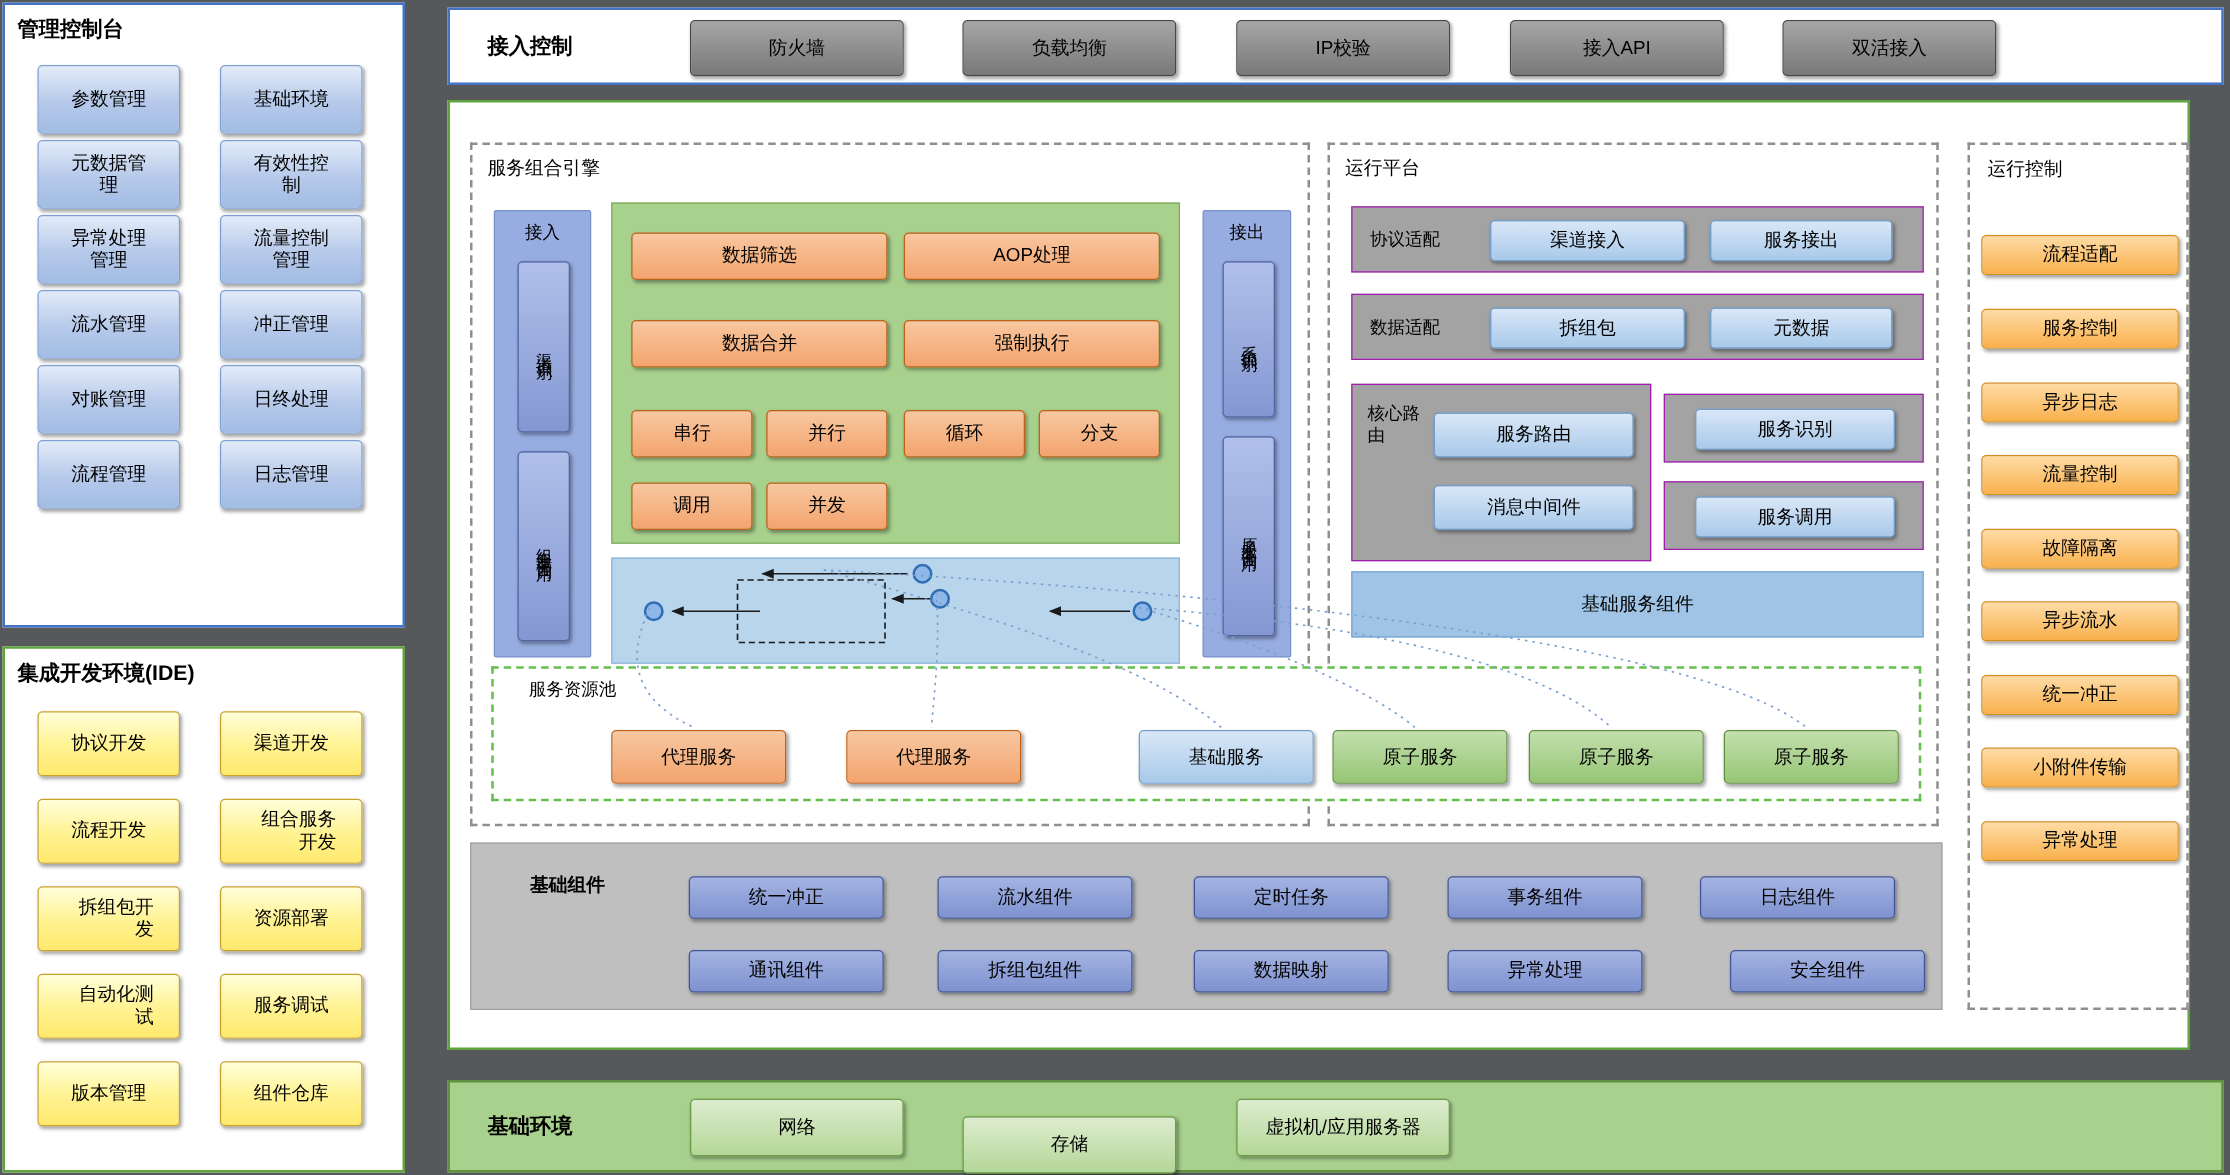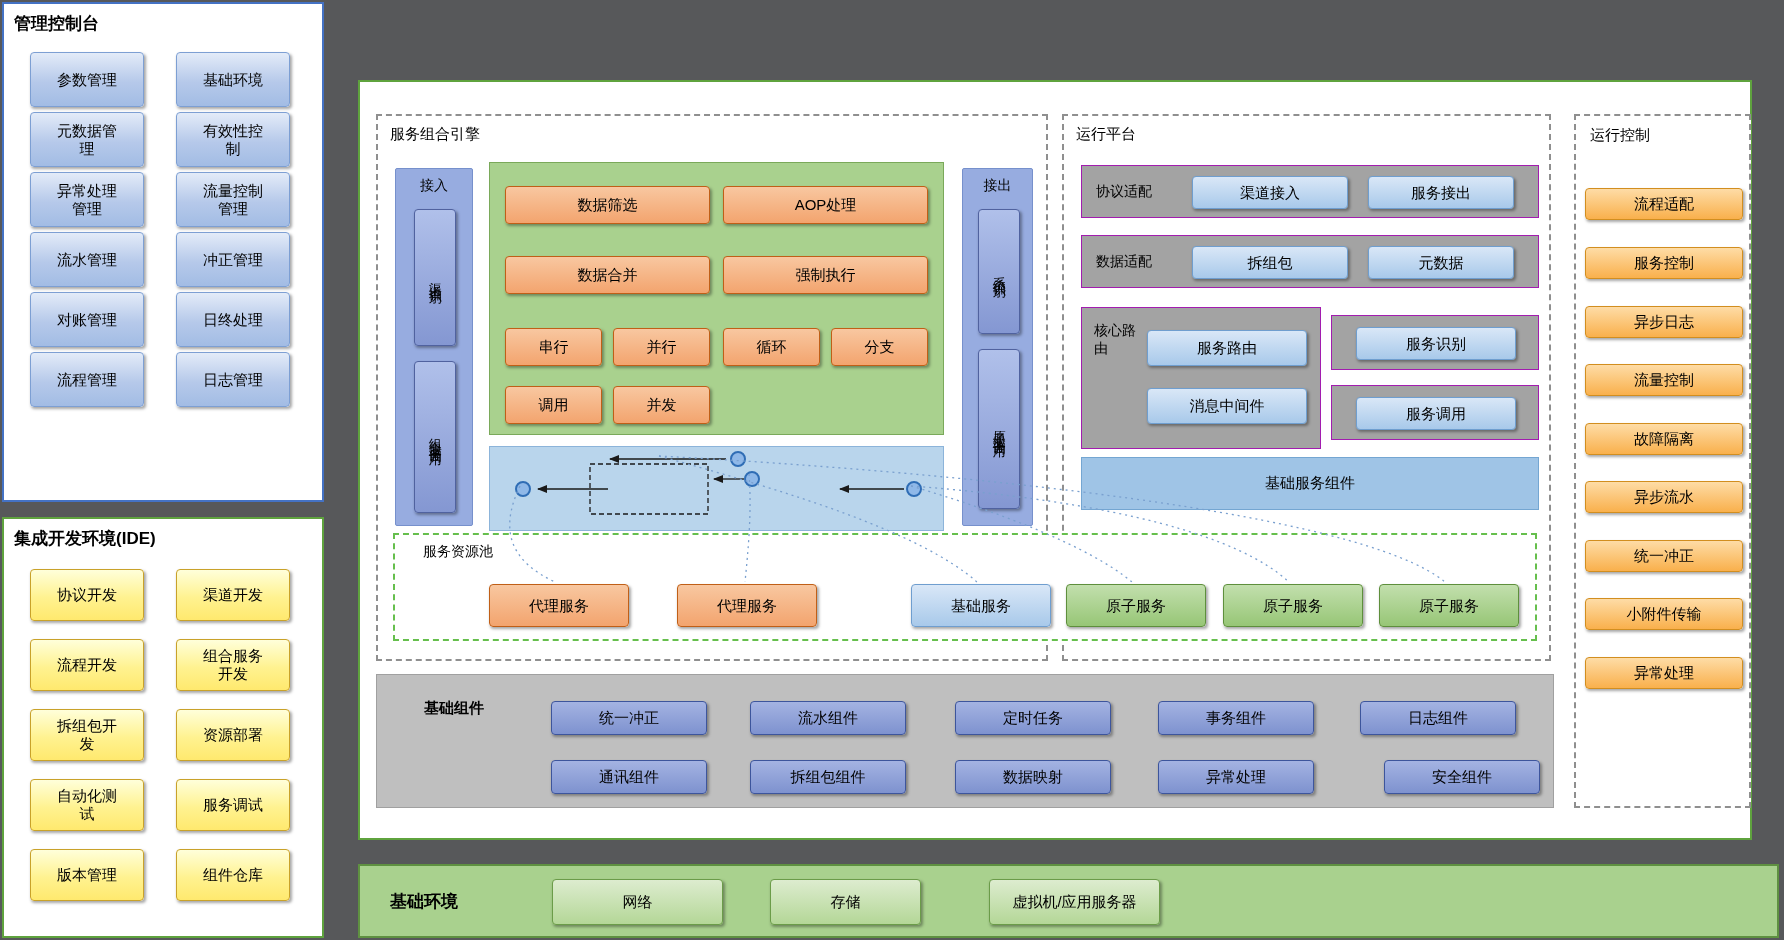--- a/index.html
+++ b/index.html
@@ -12,21 +12,21 @@
   .dashed-box { position:absolute; border:2px dashed #8f8f8f; background:#fff; z-index:1; }
   .green-dashed { position:absolute; border:2px dashed #66bf4d; background:#fff; z-index:2; }
   .panel-title { font-weight:bold; font-size:17px; }
   .box-label { position:absolute; font-size:15px; }
   .bar-label { position:absolute; font-size:14px; }
   .btn { display:flex; align-items:center; justify-content:center; text-align:center;
          font-size:15px; line-height:1.2; border-radius:4px; padding:2px 6px;
          box-shadow:1.5px 2px 3px rgba(0,0,0,.35); cursor:default; }
   .abs { position:absolute; }
   .btn.blue   { background:linear-gradient(180deg,#e3ebf8 0%,#b6c9ea 55%,#a2bce4 100%); border:1px solid #7d9fd3; padding:0 20px; }
-  .btn.yellow { background:linear-gradient(180deg,#ffffda 0%,#fff290 55%,#ffe96e 100%); border:1px solid #c9a22a; padding:0 20px; }
+  .btn.yellow { background:linear-gradient(180deg,#ffffda 0%,#fff290 55%,#ffe96e 100%); border:1px solid #c9a22a; padding:0 20px;text-align:right; }
   .btn.gray   { background:linear-gradient(180deg,#a6a6a6,#787878); border:1px solid #474747; }
   .btn.orange { background:linear-gradient(180deg,#f8c7a0,#f3a46e); border:1px solid #c05f17; }
   .btn.slate  { background:linear-gradient(180deg,#b0c0ea,#8497d2); border:1px solid #50629f; font-size:13px; }
   .btn.lblue  { background:linear-gradient(180deg,#d9e7f7,#a8c9ea); border:1px solid #6f9ecf; }
   .btn.violet { background:linear-gradient(180deg,#a4b3e2,#7e92cf); border:1px solid #3d559c; }
   .btn.amber  { background:linear-gradient(180deg,#fedca6,#f9b04c); border:1px solid #d28e1f; }
   .btn.pgreen { background:linear-gradient(180deg,#c2dfad,#97c676); border:1px solid #5e8f3c; }
   .btn.envgreen { background:linear-gradient(180deg,#ddeccf,#b4d797); border:1px solid #6b9c49; padding:0 20px; }
   .vbtn { writing-mode:vertical-rl; text-orientation:upright; letter-spacing:3px; }
   .bluecol { position:absolute; background:#97ace0; border:1px solid #7690cc; border-radius:2px; }
@@ -72,20 +72,28 @@
       <div class="btn yellow">组合服务开发</div>
       <div class="btn yellow">拆组包开发</div>
       <div class="btn yellow">资源部署</div>
       <div class="btn yellow">自动化测试</div>
       <div class="btn yellow">服务调试</div>
       <div class="btn yellow">版本管理</div>
       <div class="btn yellow">组件仓库</div>
     </div>
   </section>
 
+  <section class="panel blue-brd" style="left:358px;top:6px;width:1421px;height:62px">
+    <div class="panel-title" style="position:absolute;left:30px;top:50%;transform:translateY(-50%)">接入控制</div>
+    <div class="btn gray abs" style="left:192px;top:8px;width:171px;height:45px">防火墙</div>
+    <div class="btn gray abs" style="left:410px;top:8px;width:171px;height:45px">负载均衡</div>
+    <div class="btn gray abs" style="left:629px;top:8px;width:171px;height:45px">IP校验</div>
+    <div class="btn gray abs" style="left:848px;top:8px;width:171px;height:45px">接入API</div>
+    <div class="btn gray abs" style="left:1066px;top:8px;width:171px;height:45px">双活接入</div>
+  </section>
 
   <section class="panel green-brd" style="left:358px;top:80px;width:1394px;height:760px">
 
     <div class="dashed-box" style="left:16px;top:32px;width:672px;height:547px">
       <div class="box-label" style="left:12px;top:9px">服务组合引擎</div>
 
       <div class="bluecol" style="left:17px;top:52px;width:78px;height:358px">
         <div class="bar-label" style="left:0;top:8px;width:100%;text-align:center">接入</div>
         <div class="btn slate vbtn abs" style="left:18px;top:40px;width:42px;height:137px">渠道识别</div>
         <div class="btn slate vbtn abs" style="left:18px;top:192px;width:42px;height:152px">组合服务调用</div>
@@ -207,17 +215,17 @@
         <path d="M551,404 C640,430 730,465 772,500"></path>
         <path d="M551,404 C760,420 880,455 929,500"></path>
         <path d="M299,374 C600,390 1000,430 1085,500"></path>
       </g>
     </svg>
   </section>
 
   <section class="envbar" style="left:358px;top:864px;width:1421px;height:74px">
     <div class="panel-title" style="position:absolute;left:30px;top:50%;transform:translateY(-50%)">基础环境</div>
     <div class="btn envgreen abs" style="left:192px;top:13px;width:171px;height:46px">网络</div>
-    <div class="btn envgreen abs" style="left:410px;top:13px;width:151px;height:46px">存储</div>
+    <div class="btn envgreen abs" style="left:410px;top:27px;width:171px;height:46px">存储</div>
     <div class="btn envgreen abs" style="left:629px;top:13px;width:171px;height:46px">虚拟机/应用服务器</div>
   </section>
 
 </div>
 
 </body></html>

